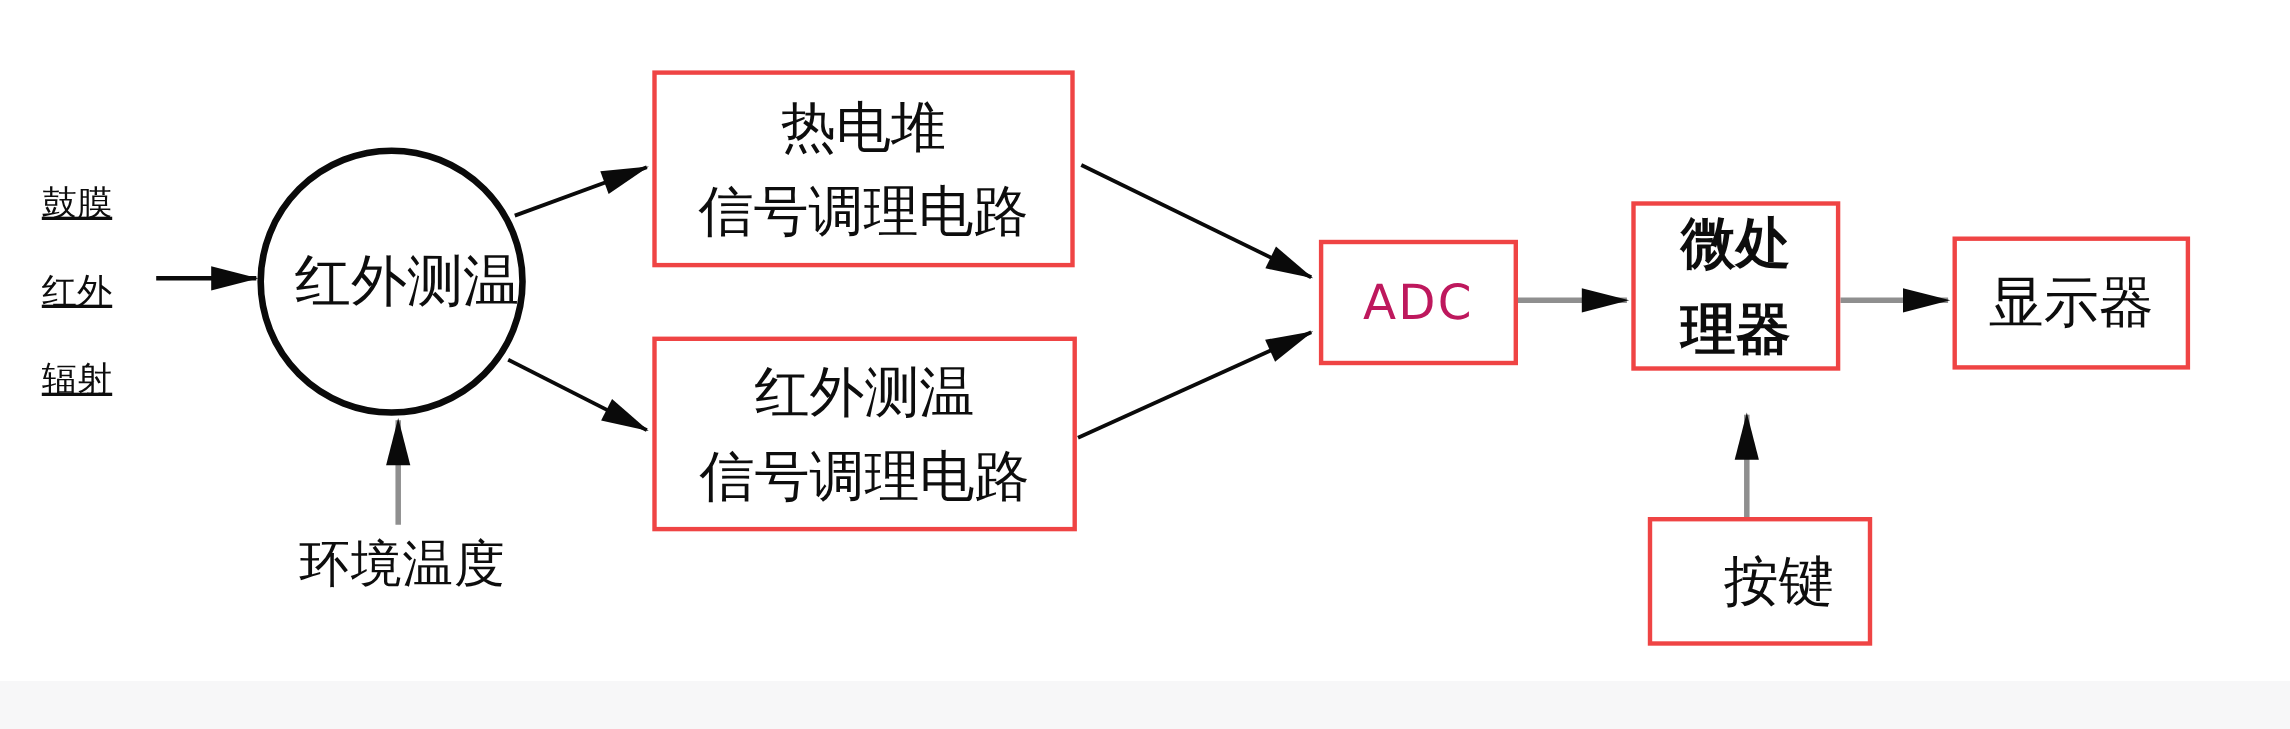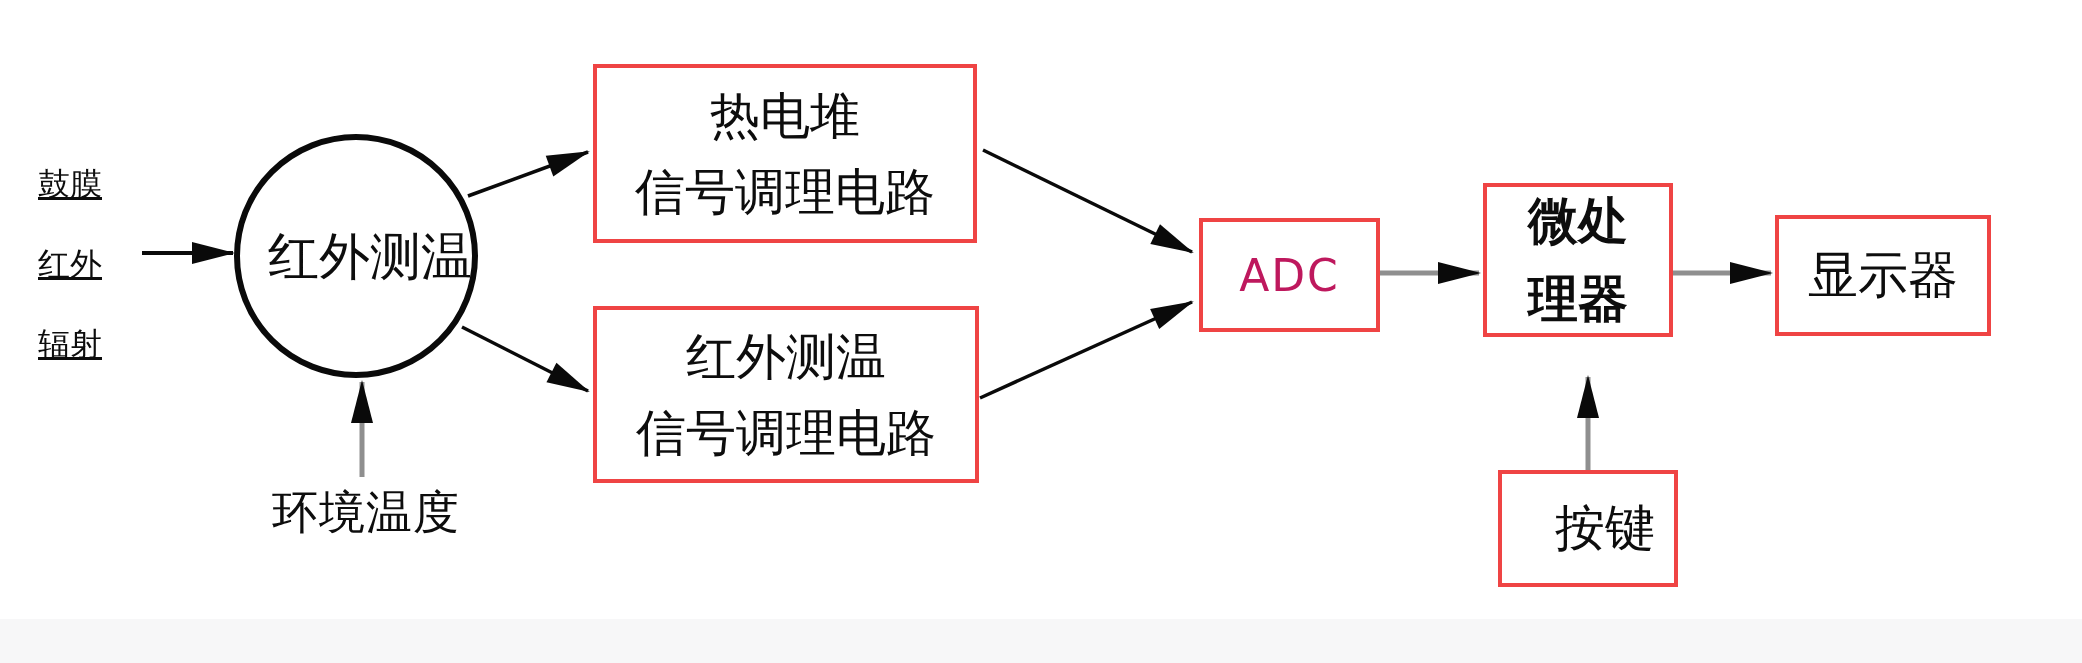--- a/index.html
+++ b/index.html
@@ -39,21 +39,21 @@
   #box-thermopile  { left: 593px; top: 64px;  width: 384px; height: 179px;
                      font-size: 50px; line-height: 76px; }
   #box-thermistor  { left: 593px; top: 306px; width: 386px; height: 177px;
                      font-size: 50px; line-height: 76px; }
   #box-adc         { left: 1199px; top: 218px; width: 181px; height: 114px;
                      font-size: 44px; letter-spacing: 2px; color: #be185d; }
   #box-mcu         { left: 1483px; top: 183px; width: 190px; height: 154px;
                      font-size: 50px; line-height: 78px; font-weight: bold; align-items: center; }
   #box-display     { left: 1775px; top: 215px; width: 216px; height: 121px;
                      font-size: 50px; }
-  #box-keys        { left: 1498px; top: 470px; width: 180px; height: 117px;
+  #box-keys        { left: 1498px; top: 470px; width: 204px; height: 117px;
                      font-size: 50px; padding-left: 34px; }
 
   .float-label { position: absolute; white-space: nowrap; }
   #input-label   { left: 38px;  top: 144px; font-size: 32px; line-height: 80px; text-decoration: underline; }
   #ambient-label { left: 272px; top: 482px; font-size: 46px; letter-spacing: 1px; }
 
   #footer-band {
     position: absolute;
     left: 0; top: 619px;
     width: 2082px; height: 44px;

